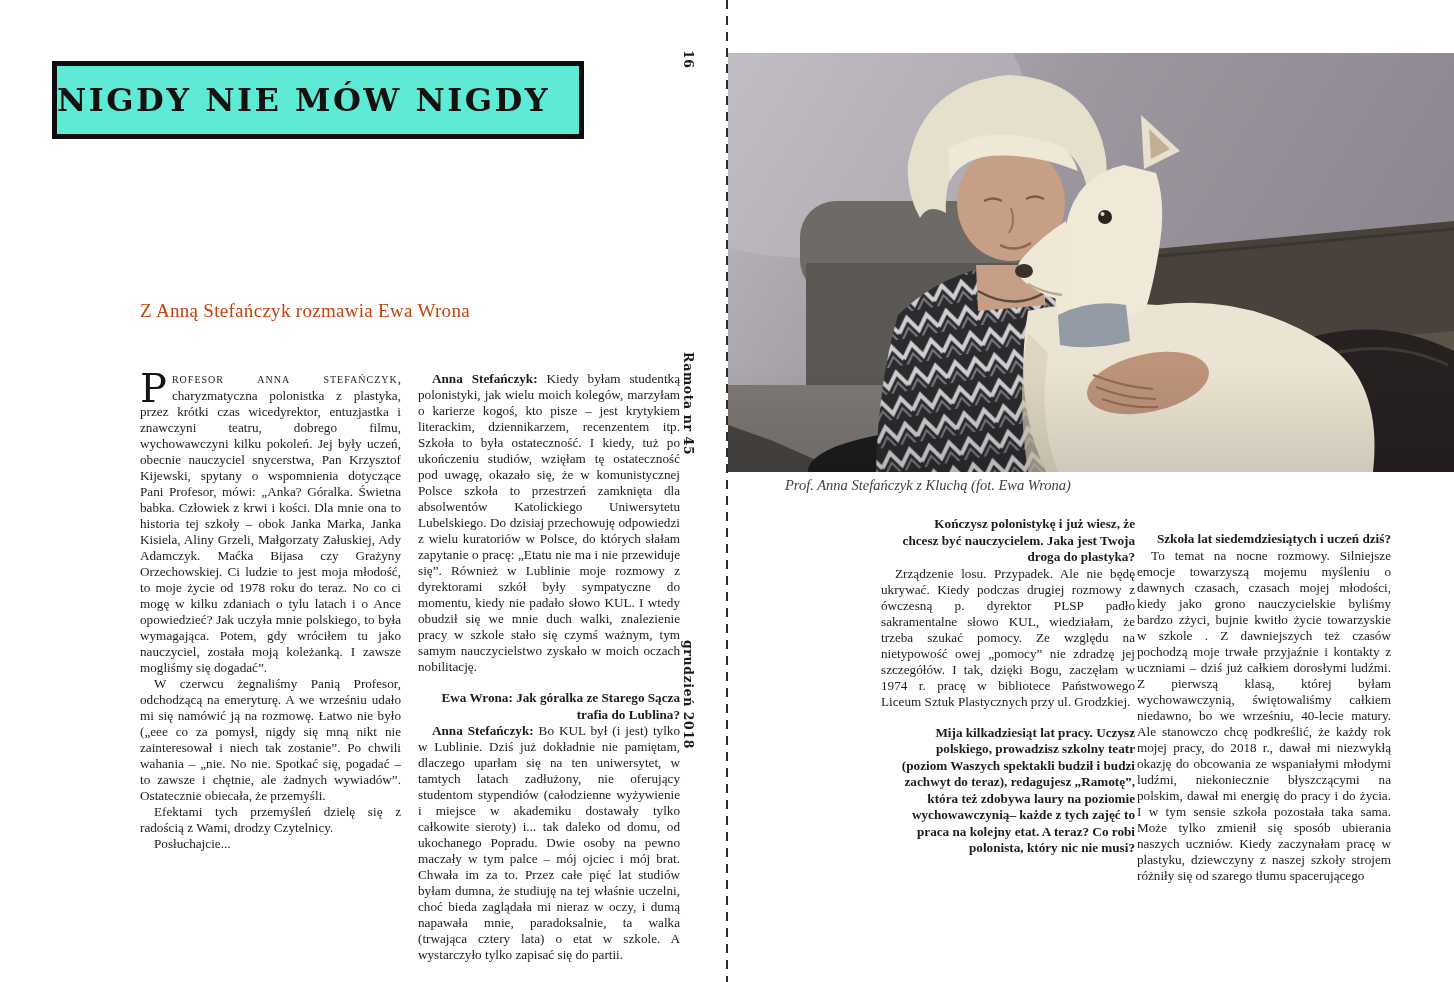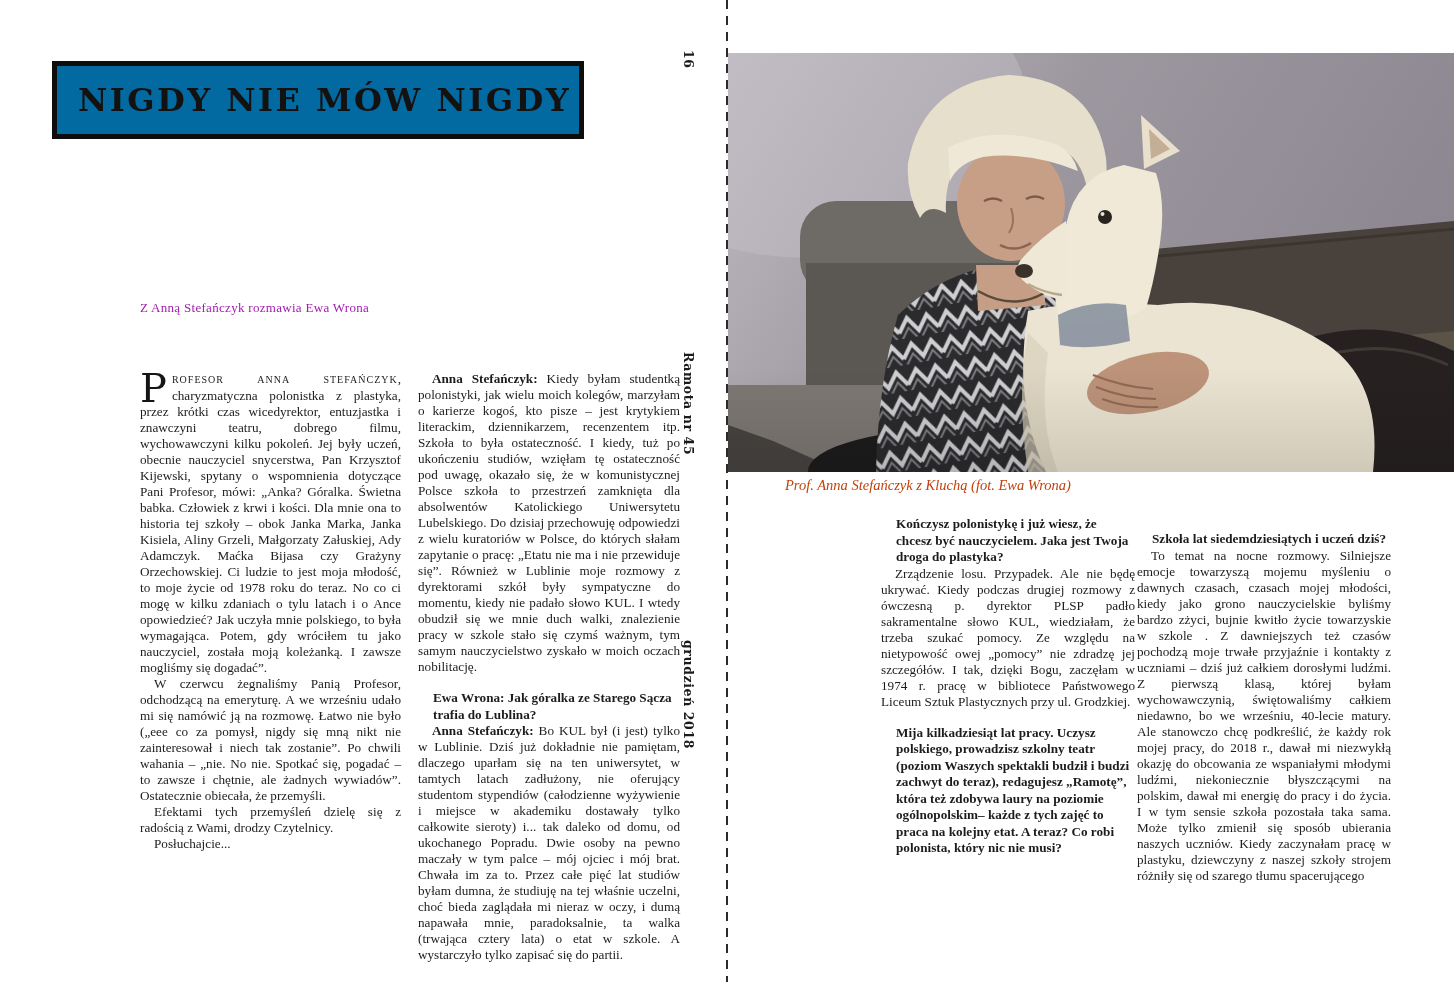--- a/index.html
+++ b/index.html
@@ -16,58 +16,58 @@
     position:absolute;z-index:2;writing-mode:vertical-rl;
     font-family:"DejaVu Serif",serif;font-weight:700;font-size:12.5px;
     letter-spacing:.6px;color:#1c1b1a;white-space:nowrap;
   }
   .spine-pagenum{left:681px;top:50px;}
   .spine-journal{left:681px;top:352px;}
   .spine-date{left:681px;top:640px;}
   
   .title-box{
     position:absolute;left:52px;top:61px;width:532px;height:78px;
-    border:5px solid #0e0d0c;background:#0369a1;display:flex;align-items:center;
-    box-sizing:border-box;padding-left:21px;z-index:2;
+    border:5px solid #0e0d0c;background:#5eead4;display:flex;align-items:center;
+    box-sizing:border-box;z-index:2;
   }
   .title-box h1{
     margin:0;font-family:"DejaVu Serif",serif;font-weight:700;
     font-size:32px;letter-spacing:2.5px;color:#131211;white-space:nowrap;
   }
   .subtitle{
-    position:absolute;left:140px;top:300px;font-size:13px;
-    letter-spacing:.3px;color:#a21caf;z-index:2;
+    position:absolute;left:140px;top:300px;font-size:19px;
+    letter-spacing:.3px;color:#c2410c;z-index:2;
   }
   
   .col{
     position:absolute;width:261px;font-size:13.2px;line-height:16px;
     text-align:justify;z-index:2;hyphens:auto;-webkit-hyphens:auto;
   }
   .col p{margin:0;}
   .col p.ind{text-indent:14px;}
   .col .q{
-    font-weight:700;text-align:left;padding-left:15px;margin-top:15px;
+    font-weight:700;text-align:right;padding-left:15px;margin-top:15px;
     line-height:16.5px;
   }
   .col .q.first{margin-top:0;}
   b.spk{font-weight:700;font-family:Liberation Serif, serif;}
   .col-l1{left:140px;top:371px;width:261px;}
   .col-l2{left:418px;top:371px;width:262px;}
   .col-r1{left:881px;top:516px;width:254px;}
   .col-r2{left:1137px;top:516px;width:254px;}
   .dropcap{
     float:left;font-size:40px;line-height:30px;padding:2px 5px 0 0;
     font-family:"DejaVu Serif",serif;color:#161514;
   }
   .leadcaps{font-size:10px;letter-spacing:1px;}
   
   .photo{position:absolute;left:728px;top:53px;width:726px;height:419px;z-index:3;}
   .caption{
     position:absolute;left:785px;top:477px;font-style:italic;
-    font-size:14.5px;color:#c2410c;z-index:3;
+    font-size:14.5px;color:#404040;z-index:3;
   }
 </style>
 </head>
 <body>
 
 <div class="sheet">
 
   <div class="fold-line"></div>
   <div class="spine-text spine-pagenum">16</div>
   <div class="spine-text spine-journal">Ramota nr 45</div>
@@ -160,21 +160,21 @@
     <path d="M368,334 Q398,346 428,346" stroke="#936a52" stroke-width="2" fill="none"></path>
     <path d="M374,346 Q402,356 430,354" stroke="#936a52" stroke-width="2" fill="none"></path>
 
     <rect x="0" y="0" width="726" height="419" fill="url(#vig)"></rect>
   </svg>
   <div class="caption">Prof. Anna Stefańczyk z Kluchą (fot. Ewa Wrona)</div>
 
   <div class="col col-r1">
     <p class="q first">Kończysz polonistykę i już wiesz, że chcesz być nauczycielem. Jaka jest Twoja droga do plastyka?</p>
     <p class="ind">Zrządzenie losu. Przypadek. Ale nie będę ukrywać. Kiedy podczas drugiej rozmowy z ówczesną p. dyrektor PLSP padło sakramentalne słowo KUL, wiedziałam, że trzeba szukać pomocy. Ze względu na nietypowość owej „pomocy” nie zdradzę jej szczegółów. I tak, dzięki Bogu, zaczęłam w 1974 r. pracę w bibliotece Państwowego Liceum Sztuk Plastycznych przy ul. Grodzkiej.</p>
-    <p class="q">Mija kilkadziesiąt lat pracy. Uczysz polskiego, prowadzisz szkolny teatr (poziom Waszych spektakli budził i budzi zachwyt do teraz), redagujesz „Ramotę”, która też zdobywa laury na poziomie ogólnopolskim– każde z tych zajęć to praca na kolejny etat. A teraz? Co robi polonista, który nic nie musi?</p>
+    <p class="q">Mija kilkadziesiąt lat pracy. Uczysz polskiego, prowadzisz szkolny teatr (poziom Waszych spektakli budził i budzi zachwyt do teraz), redagujesz „Ramotę”, która też zdobywa laury na poziomie wychowawczynią– każde z tych zajęć to praca na kolejny etat. A teraz? Co robi polonista, który nic nie musi?</p>
   </div>
 
   <div class="col col-r2">
     <p class="q">Szkoła lat siedemdziesiątych i uczeń dziś?</p>
     <p class="ind">To temat na nocne rozmowy. Silniejsze emocje towarzyszą mojemu myśleniu o dawnych czasach, czasach mojej młodości, kiedy jako grono nauczycielskie byliśmy bardzo zżyci, bujnie kwitło życie towarzyskie w szkole . Z dawniejszych też czasów pochodzą moje trwałe przyjaźnie i kontakty z uczniami – dziś już całkiem dorosłymi ludźmi. Z pierwszą klasą, której byłam wychowawczynią, świętowaliśmy całkiem niedawno, bo we wrześniu, 40-lecie matury. Ale stanowczo chcę podkreślić, że każdy rok mojej pracy, do 2018 r., dawał mi niezwykłą okazję do obcowania ze wspaniałymi młodymi ludźmi, niekoniecznie błyszczącymi na polskim, dawał mi energię do pracy i do życia. I w tym sensie szkoła pozostała taka sama. Może tylko zmienił się sposób ubierania naszych uczniów. Kiedy zaczynałam pracę w plastyku, dziewczyny z naszej szkoły strojem różniły się od szarego tłumu spacerującego</p>
   </div>
 
 </div>
 
 </body></html>

